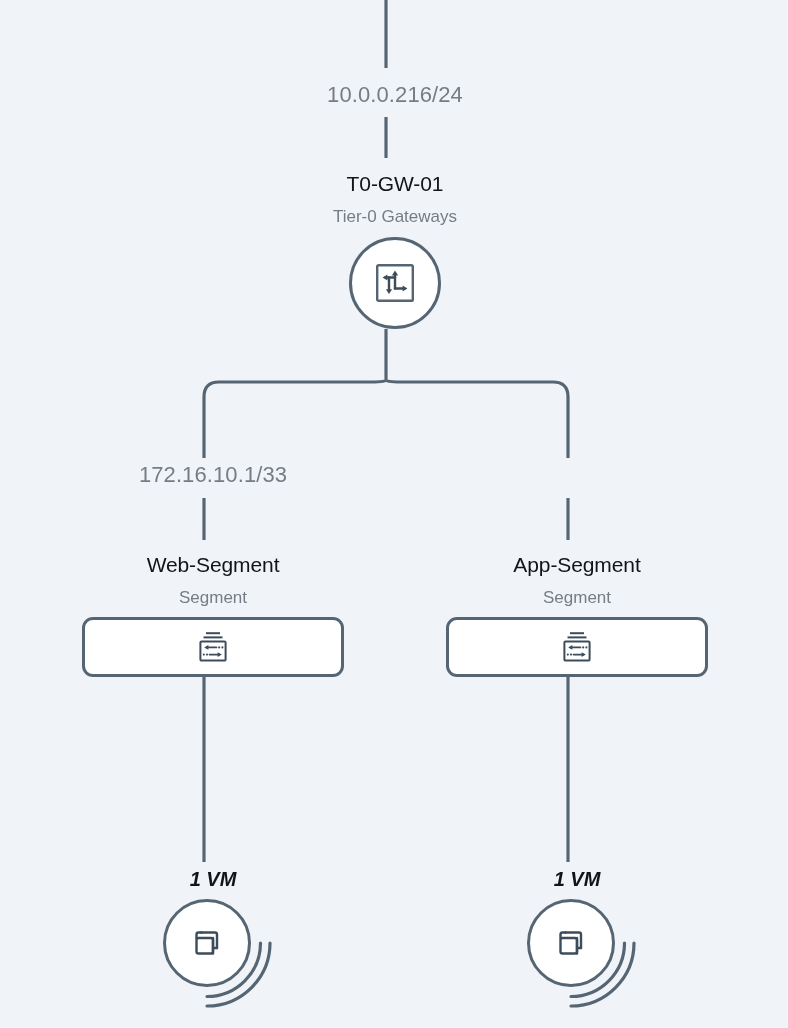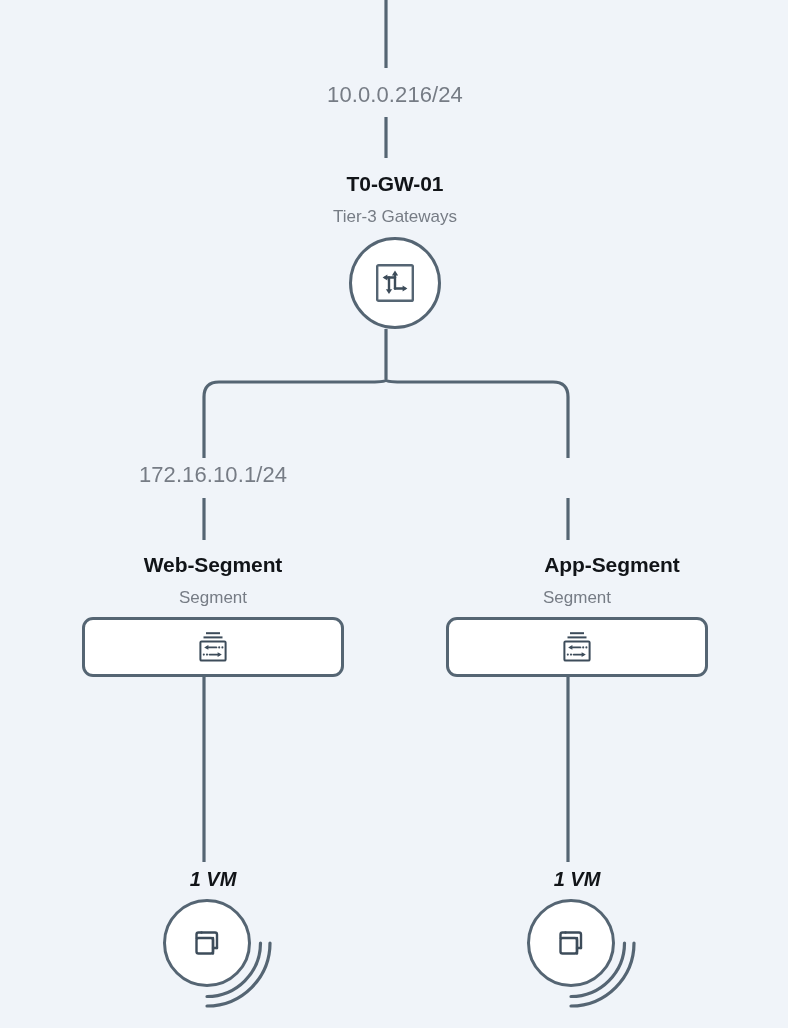--- a/index.html
+++ b/index.html
@@ -41,21 +41,21 @@
     font-size: 22px;
     color: #767c85;
     letter-spacing: 0.1px;
     white-space: nowrap;
     text-align: center;
     transform: translateX(-50%);
   }
   .node-title {
     position: absolute;
     font-size: 21px;
-    font-weight: bold;
+    font-weight: normal;
     color: #111418;
     letter-spacing: -0.1px;
     white-space: nowrap;
     text-align: center;
     transform: translateX(-50%);
   }
   .node-subtitle {
     position: absolute;
     font-size: 17px;
     color: #767c85;
@@ -157,21 +157,21 @@
 
       <line x1="568" y1="676" x2="568" y2="862"></line>
     </g>
   </svg>
 
   <div class="layer">
 
     <div class="ip-label" style="left:386px; top:82px;">10.0.0.216/24</div>
 
     <div class="node-title" style="left:386px; top:172px;">T0-GW-01</div>
-    <div class="node-subtitle" style="left:386px; top:207px;">Tier-3 Gateways</div>
+    <div class="node-subtitle" style="left:386px; top:207px;">Tier-0 Gateways</div>
 
     <div class="gw-node" style="left:386px; top:237px;">
       <span>
         <svg class="icon-svg" width="42" height="42" viewBox="0 0 42 42">
           <rect x="3.2" y="3.2" width="35.6" height="35.6" rx="1.4" fill="none" stroke="#556573" stroke-width="2.4"></rect>
           <g stroke="#3d4c5a" stroke-width="2.4" stroke-linecap="round" fill="none">
 
             <path d="M 21 11.5 L 21 26.5"></path>
 
             <path d="M 11.5 15.5 L 21 15.5"></path>
@@ -187,21 +187,21 @@
             <path d="M 8.6 15.5 L 13.4 12.4 L 13.4 18.6 Z"></path>
 
             <path d="M 33.4 26.5 L 28.6 23.4 L 28.6 29.6 Z"></path>
 
             <path d="M 15 32 L 11.9 27.2 L 18.1 27.2 Z"></path>
           </g>
         </svg>
       </span>
     </div>
 
-    <div class="ip-label" style="left:204px; top:462px;">172.16.10.1/24</div>
+    <div class="ip-label" style="left:204px; top:462px;">172.16.10.1/33</div>
 
     <div class="node-title" style="left:204px; top:553px;">Web-Segment</div>
     <div class="node-subtitle" style="left:204px; top:588px;">Segment</div>
 
     <div class="seg-node" style="left:204px; top:617px;">
       <span>
         <svg class="icon-svg" width="36" height="36" viewBox="0 0 36 36">
           <g stroke="#3d4c5a" stroke-width="2" stroke-linecap="butt">
             <line x1="11" y1="4.2" x2="25" y2="4.2"></line>
             <line x1="8.5" y1="8.4" x2="27.5" y2="8.4"></line>
@@ -241,21 +241,21 @@
             <path d="M 26 15 L 26 30.5" fill="none" stroke="#3d4c5a" stroke-width="2.4" stroke-linecap="round"></path>
             <path d="M 26 22 L 30 22" fill="none" stroke="#3d4c5a" stroke-width="2.4" stroke-linecap="round" opacity="0"></path>
             <path d="M 26 25 L 30 25 A 0 0 0 0 0 30 25" fill="none" stroke="#3d4c5a" stroke-width="2.4" stroke-linecap="round"></path>
             <path d="M 20.5 15 L 20.5 9.5" fill="none" stroke="#3d4c5a" stroke-width="2.4" opacity="0"></path>
           </svg>
         </span>
       </div>
     </div>
 
 
-    <div class="node-title" style="left:568px; top:553px;margin-left:35px;">App-Segment</div>
+    <div class="node-title" style="left:568px; top:553px;">App-Segment</div>
     <div class="node-subtitle" style="left:568px; top:588px;">Segment</div>
 
     <div class="seg-node" style="left:568px; top:617px;">
       <span>
         <svg class="icon-svg" width="36" height="36" viewBox="0 0 36 36">
           <g stroke="#3d4c5a" stroke-width="2" stroke-linecap="butt">
             <line x1="11" y1="4.2" x2="25" y2="4.2"></line>
             <line x1="8.5" y1="8.4" x2="27.5" y2="8.4"></line>
           </g>
           <rect x="5.4" y="12.4" width="25.2" height="19.2" rx="1.2" fill="none" stroke="#3d4c5a" stroke-width="2"></rect>

